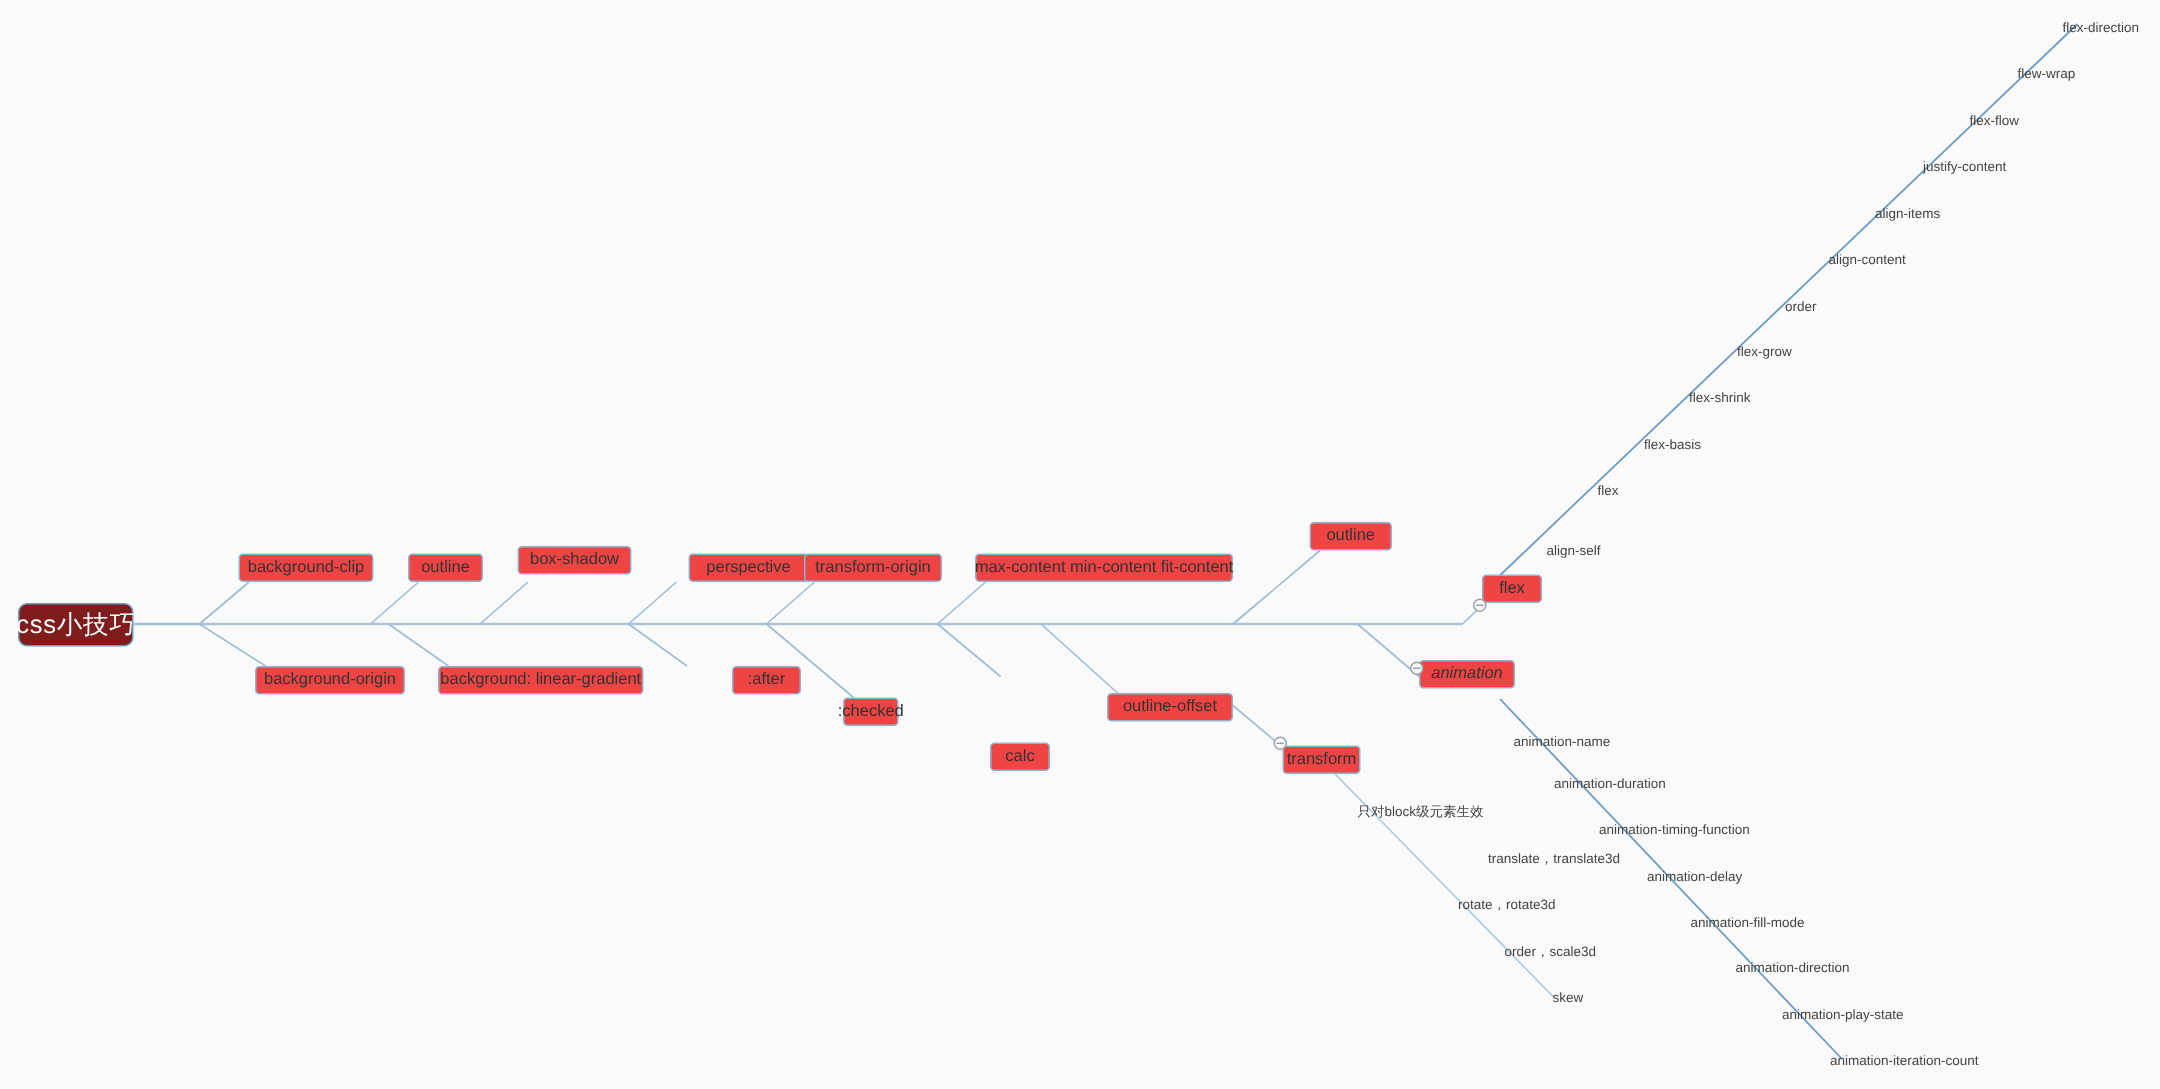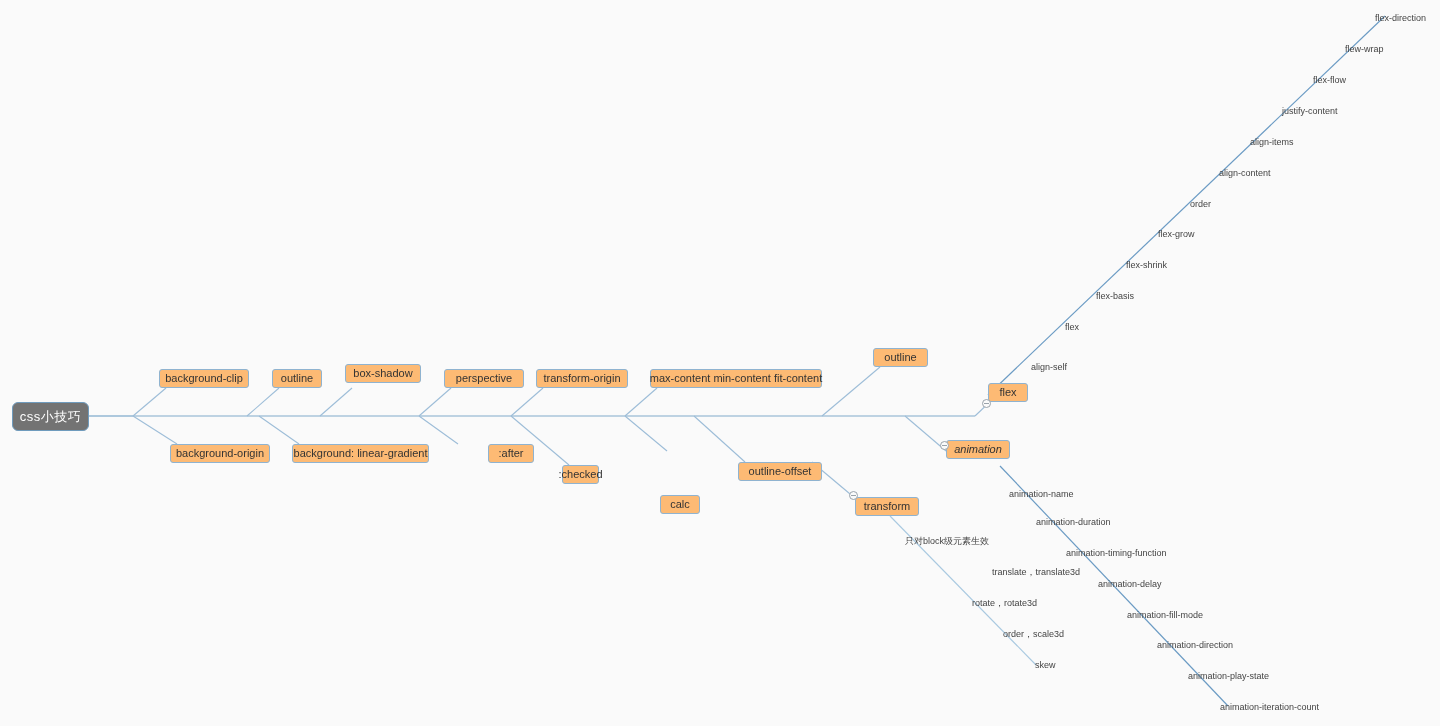--- a/index.html
+++ b/index.html
@@ -25,36 +25,36 @@
     width: 1440px;
     height: 726px;
     pointer-events: none;
   }
   
   .root-node {
     position: absolute;
     display: flex;
     align-items: center;
     justify-content: center;
-    background: #737373;
+    background: #7f1d1d;
     color: #ffffff;
     border: 1px solid #6f9bbd;
     border-radius: 6px;
-    font-size: 13px;
+    font-size: 17px;
     letter-spacing: .5px;
     box-sizing: border-box;
     white-space: nowrap;
   }
   
   .node {
     position: absolute;
     display: flex;
     align-items: center;
     justify-content: center;
-    background: #fdba74;
+    background: #ef4444;
     border: 1px solid #8fb3d0;
     border-radius: 3px;
     color: #333333;
     font-size: 11px;
     height: 19px;
     line-height: 19px;
     padding: 0 9px;
     box-sizing: border-box;
     white-space: nowrap;
   }
@@ -128,21 +128,21 @@
   </svg>
 
   <div class="root-node" style="left:12px; top:402px; width:77px; height:29px;">css小技巧</div>
 
   <div class="node" style="left:159px; top:369px; width:90px;">background-clip</div>
 
   <div class="node" style="left:272px; top:369px; width:50px;">outline</div>
 
   <div class="node" style="left:345px; top:364px; width:76px;">box-shadow</div>
 
-  <div class="node" style="left:444px; top:369px; width:80px;">perspective</div>
+  <div class="node" style="left:459px; top:369px; width:80px;">perspective</div>
 
   <div class="node" style="left:536px; top:369px; width:92px;">transform-origin</div>
 
   <div class="node" style="left:650px; top:369px; width:172px;">max-content min-content fit-content</div>
 
   <div class="node" style="left:873px; top:348px; width:55px;">outline</div>
 
   <div class="node" style="left:988px; top:383px; width:40px;">flex</div>
 
   <div class="node" style="left:170px; top:444px; width:100px;">background-origin</div>
@@ -152,21 +152,21 @@
   <div class="node" style="left:451px; top:444px; width:46px;margin-left:37px;">:after</div>
 
   <div class="node" style="left:562px; top:465px; width:37px;">:checked</div>
 
   <div class="node" style="left:660px; top:451px; width:40px;margin-top:44px;">calc</div>
 
   <div class="node" style="left:738px; top:462px; width:84px;">outline-offset</div>
 
   <div class="node" style="left:946px; top:440px; width:64px;font-style:italic;">animation</div>
 
-  <div class="node" style="left:855px; top:497px; width:64px;">transform</div>
+  <div class="node" style="left:855px; top:497px; width:52px;">transform</div>
 
   <div class="toggle" style="left:982px; top:399px;"></div>
   <div class="toggle" style="left:940px; top:441px;"></div>
   <div class="toggle" style="left:849px; top:491px;"></div>
 
   <div class="leaf" style="left:1375px; top:13px;">flex-direction</div>
   <div class="leaf" style="left:1345px; top:44px;">flew-wrap</div>
   <div class="leaf" style="left:1313px; top:75px;">flex-flow</div>
   <div class="leaf" style="left:1282px; top:106px;">justify-content</div>
   <div class="leaf" style="left:1250px; top:137px;">align-items</div>

